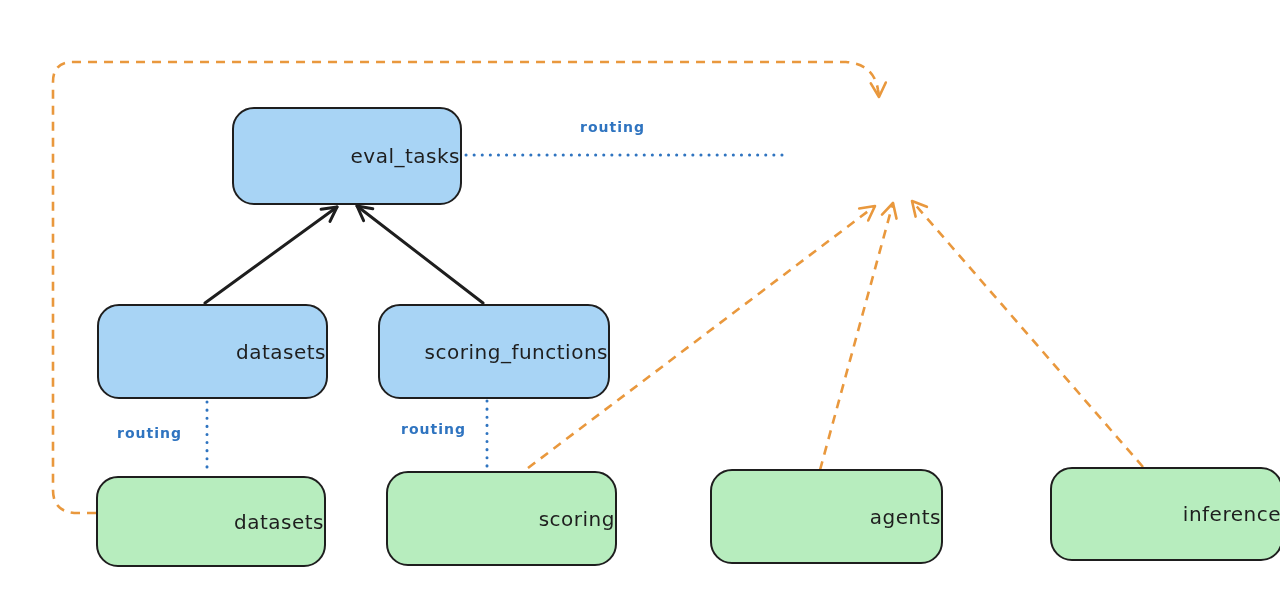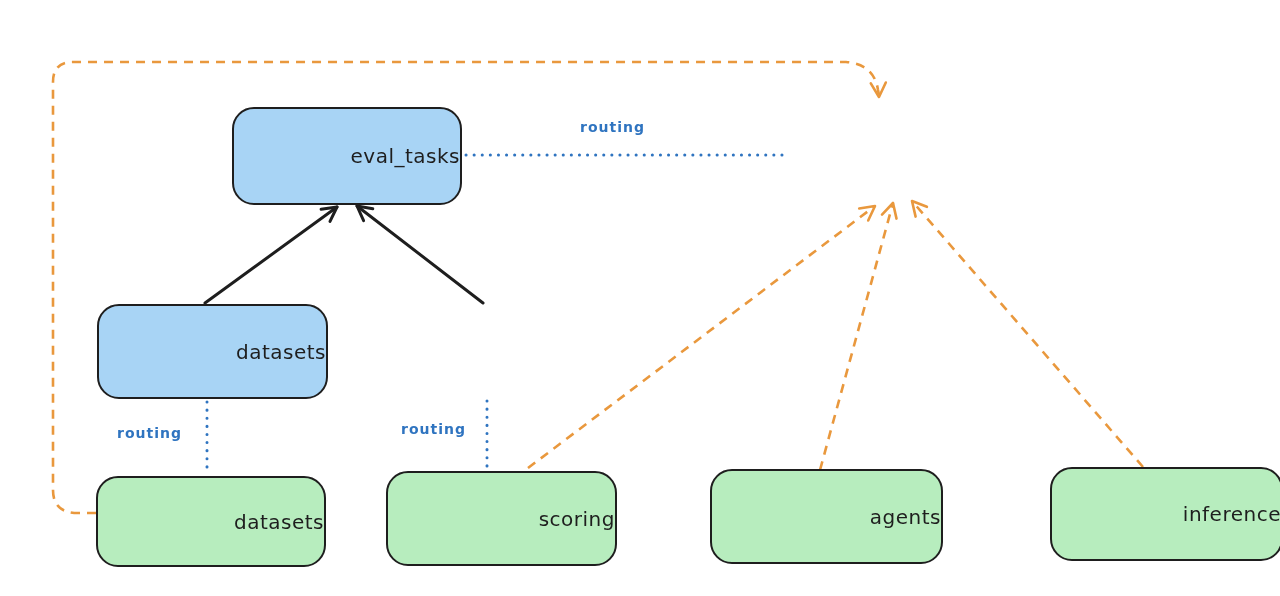--- a/index.html
+++ b/index.html
@@ -100,20 +100,23 @@
     <path class="blue-dot" d="M207 402 L207 474"></path>
     <path class="blue-dot" d="M487 401 L487 469"></path>
   </svg>
 
   <div class="node blue" id="node-eval_tasks">
     <span>eval_tasks</span>
   </div>
   <div class="node blue" id="node-datasets">
     <span>datasets</span>
   </div>
+  <div class="node blue" id="node-scoring_functions">
+    <span>scoring_functions</span>
+  </div>
   <div class="node green" id="node-datasetio">
     <span>datasets</span>
   </div>
   <div class="node green" id="node-agents">
     <span>agents</span>
   </div>
   <div class="node green" id="node-scoring">
     <span>scoring</span>
   </div>
   <div class="node green" id="node-inference">

